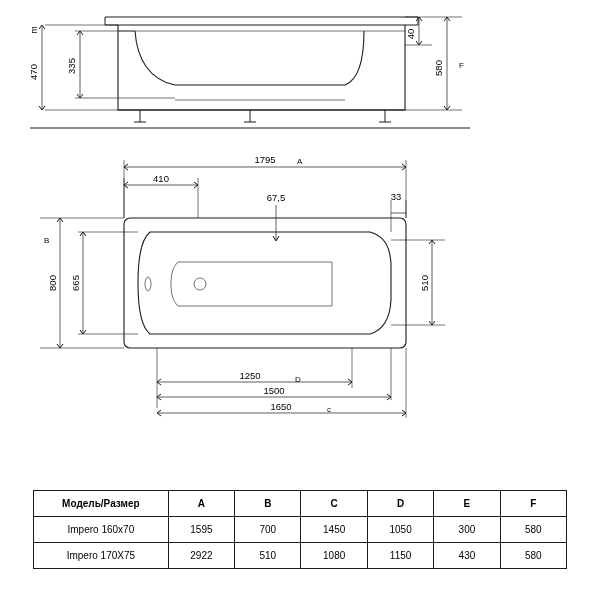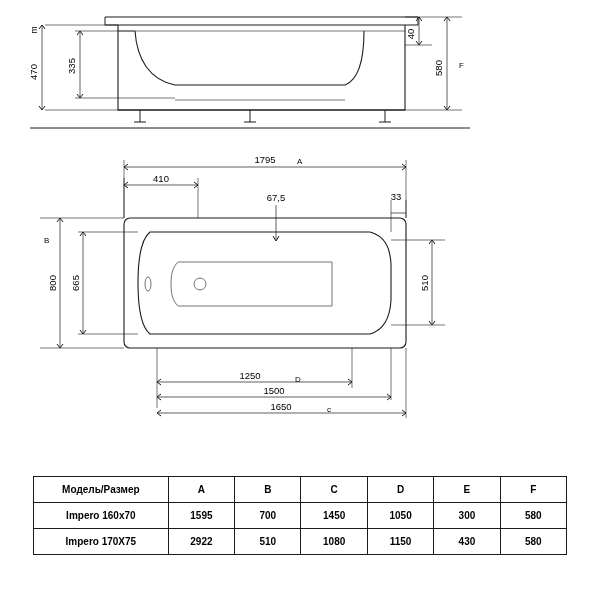--- a/index.html
+++ b/index.html
@@ -44,21 +44,21 @@
   }
   .lbl-letter {
     font-family: "Liberation Sans", sans-serif;
     font-size: 8px;
     fill: #000000;
   }
   
   .spec-table {
     position: absolute;
     left: 33px;
-    top: 476px;
+    top: 490px;
     width: 534px;
     border-collapse: collapse;
     font-size: 10px;
   }
   .spec-table th, .spec-table td {
     border: 1px solid #1a1a1a;
     height: 25px;
     text-align: center;
     font-weight: normal;
     font-family: "Liberation Sans", sans-serif;
@@ -70,25 +70,25 @@
   }
   .spec-table th.model-head {
     font-weight: bold;
     font-size: 10px;
   }
   .spec-table th.col-head {
     font-weight: bold;
     width: 66px;
   }
   .spec-table td.val {
-    font-weight: bold;
+    font-weight: normal;
     margin-left: 38px;
   }
   .spec-table td.model-cell {
-    font-weight: bold;
+    font-weight: normal;
   }
 </style>
 </head>
 <body>
 
 <div id="root">
 
   <svg class="drawing" viewBox="0 0 600 600">
 
     <g>

